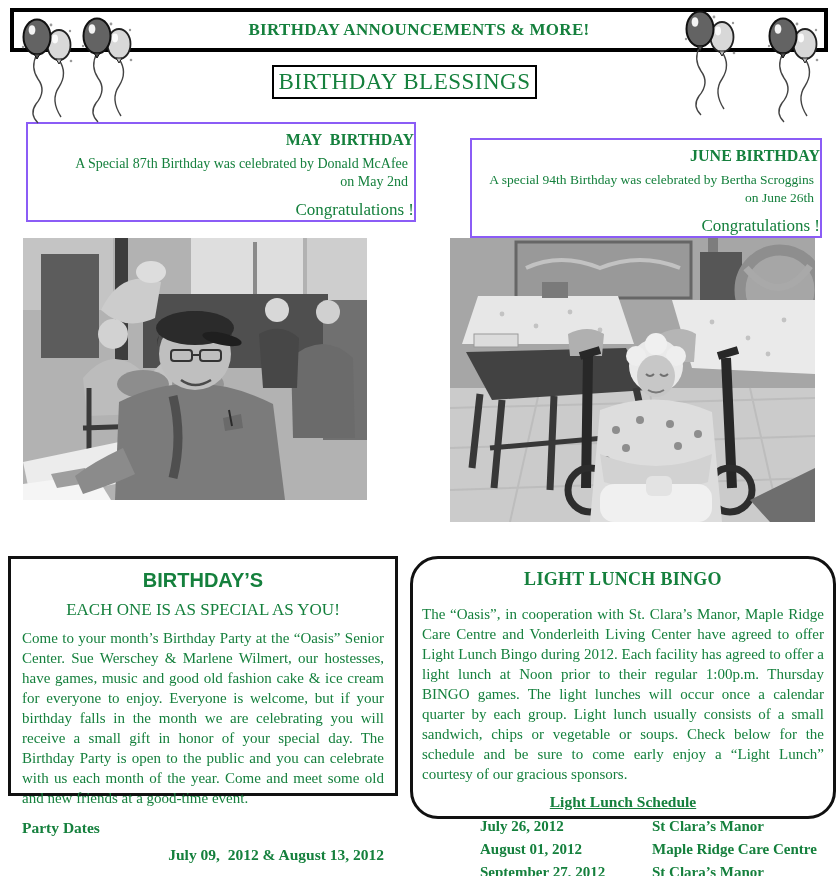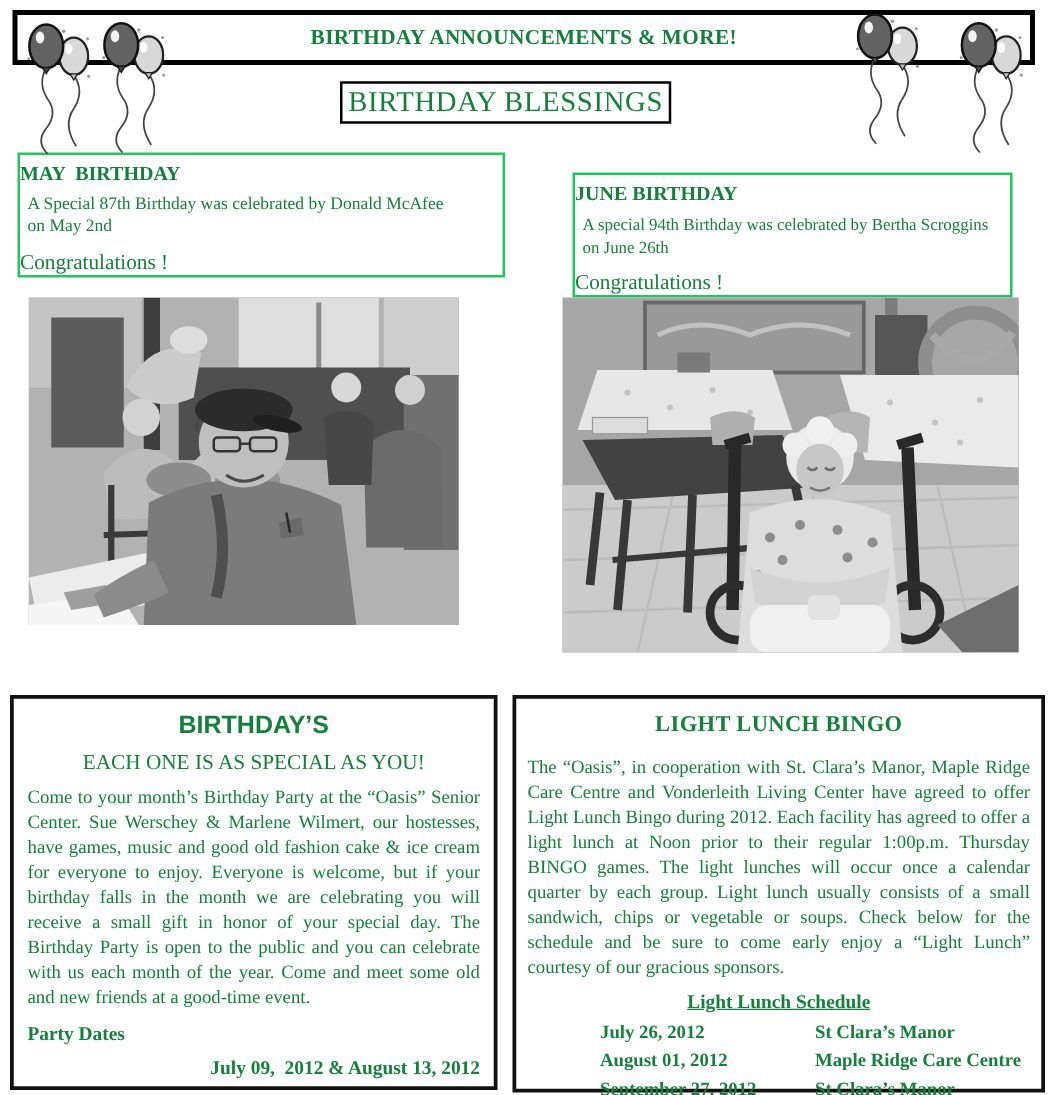--- a/index.html
+++ b/index.html
@@ -19,38 +19,38 @@
   #balloons{left:0;top:0;width:840px;height:135px;pointer-events:none;z-index:3;}
 
   
   #blessings-box{
     left:272px;top:65px;width:265px;height:34px;border:2px solid #000;
     display:flex;align-items:center;justify-content:center;z-index:2;background:#fff;
   }
   #blessings-title{font-size:23px;letter-spacing:.5px;}
 
   
-  .ann-box{border:2px solid #22c55e;text-align:left;padding-top:7px;}
+  .ann-box{border:2px solid #8b5cf6;text-align:right;padding-top:7px;margin-left:12px;}
   #may-box{left:14px;top:122px;width:390px;height:100px;}
   #june-box{left:458px;top:138px;width:352px;height:100px;}
   .ann-title{font-weight:bold;font-size:16px;margin:0 0 6px 0;}
   .ann-line{font-size:14px;line-height:18px;margin:0 6px;}
   #june-box .ann-line{font-size:13.5px;}
   .ann-congrats{font-size:17px;margin-top:9px;}
 
   
   .photo{overflow:hidden;background:#b0b0b0;}
   #photo-left{left:23px;top:238px;width:344px;height:262px;}
   #photo-right{left:450px;top:238px;width:365px;height:284px;}
   .photo svg{display:block;width:100%;height:100%;}
 
   
   .big-box{border:3px solid #111;background:#fff;}
-  #birthdays-box{left:8px;top:556px;width:390px;height:316px;padding:8px 11px 0 11px;}
-  #bingo-box{left:410px;top:556px;width:426px;height:318px;padding:8px 9px 0 9px;}
+  #birthdays-box{left:8px;top:556px;width:390px;height:240px;padding:8px 11px 0 11px;}
+  #bingo-box{left:410px;top:556px;width:426px;height:263px;padding:8px 9px 0 9px;border-radius:28px;}
   #birthdays-title{font-family:"Liberation Sans",sans-serif;font-weight:bold;font-size:20px;text-align:center;margin:2px 0 8px 0;}
   #birthdays-subtitle{font-size:17px;text-align:center;margin:0 0 8px 0;}
   .body-text{font-size:15px;line-height:20px;text-align:justify;}
   #party-dates-label{font-weight:bold;font-size:15.5px;text-align:left;margin-top:11px;}
   #party-dates{font-weight:bold;font-size:15.5px;text-align:right;margin-top:9px;}
 
   #bingo-title{font-weight:bold;font-size:18px;text-align:center;margin:2px 0 14px 0;letter-spacing:.3px;}
   #schedule-title{font-weight:bold;font-size:15.5px;text-decoration:underline;text-align:center;margin-top:9px;}
   #schedule{margin-top:4px;padding-left:58px;}
   .sched-row{display:flex;line-height:23px;}

